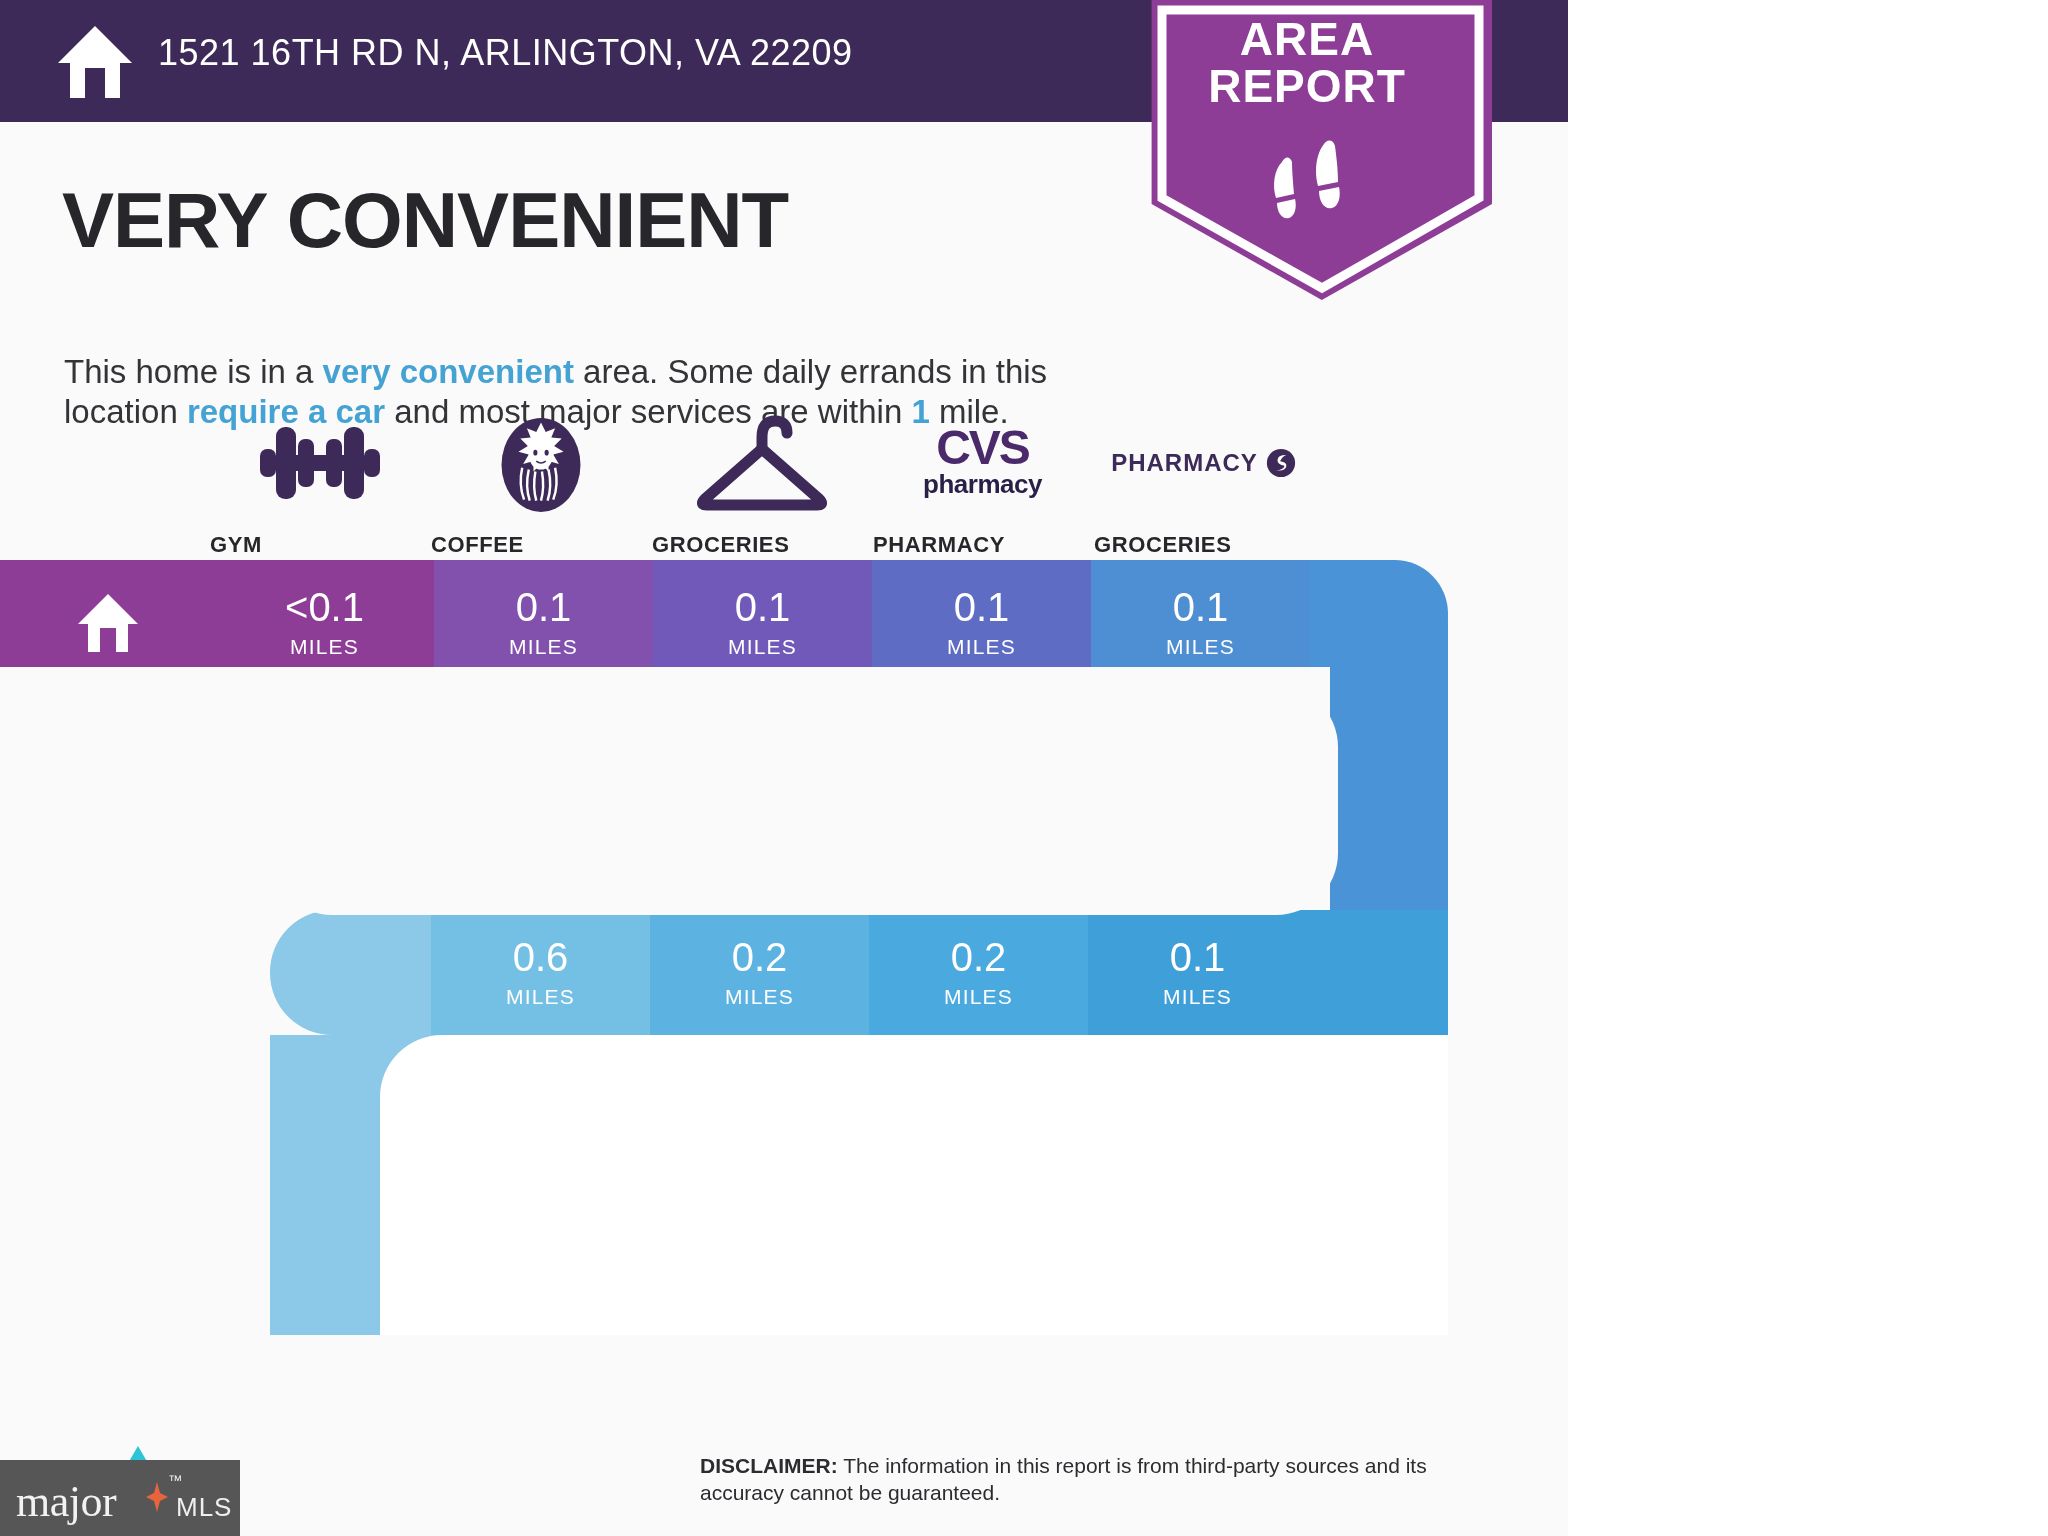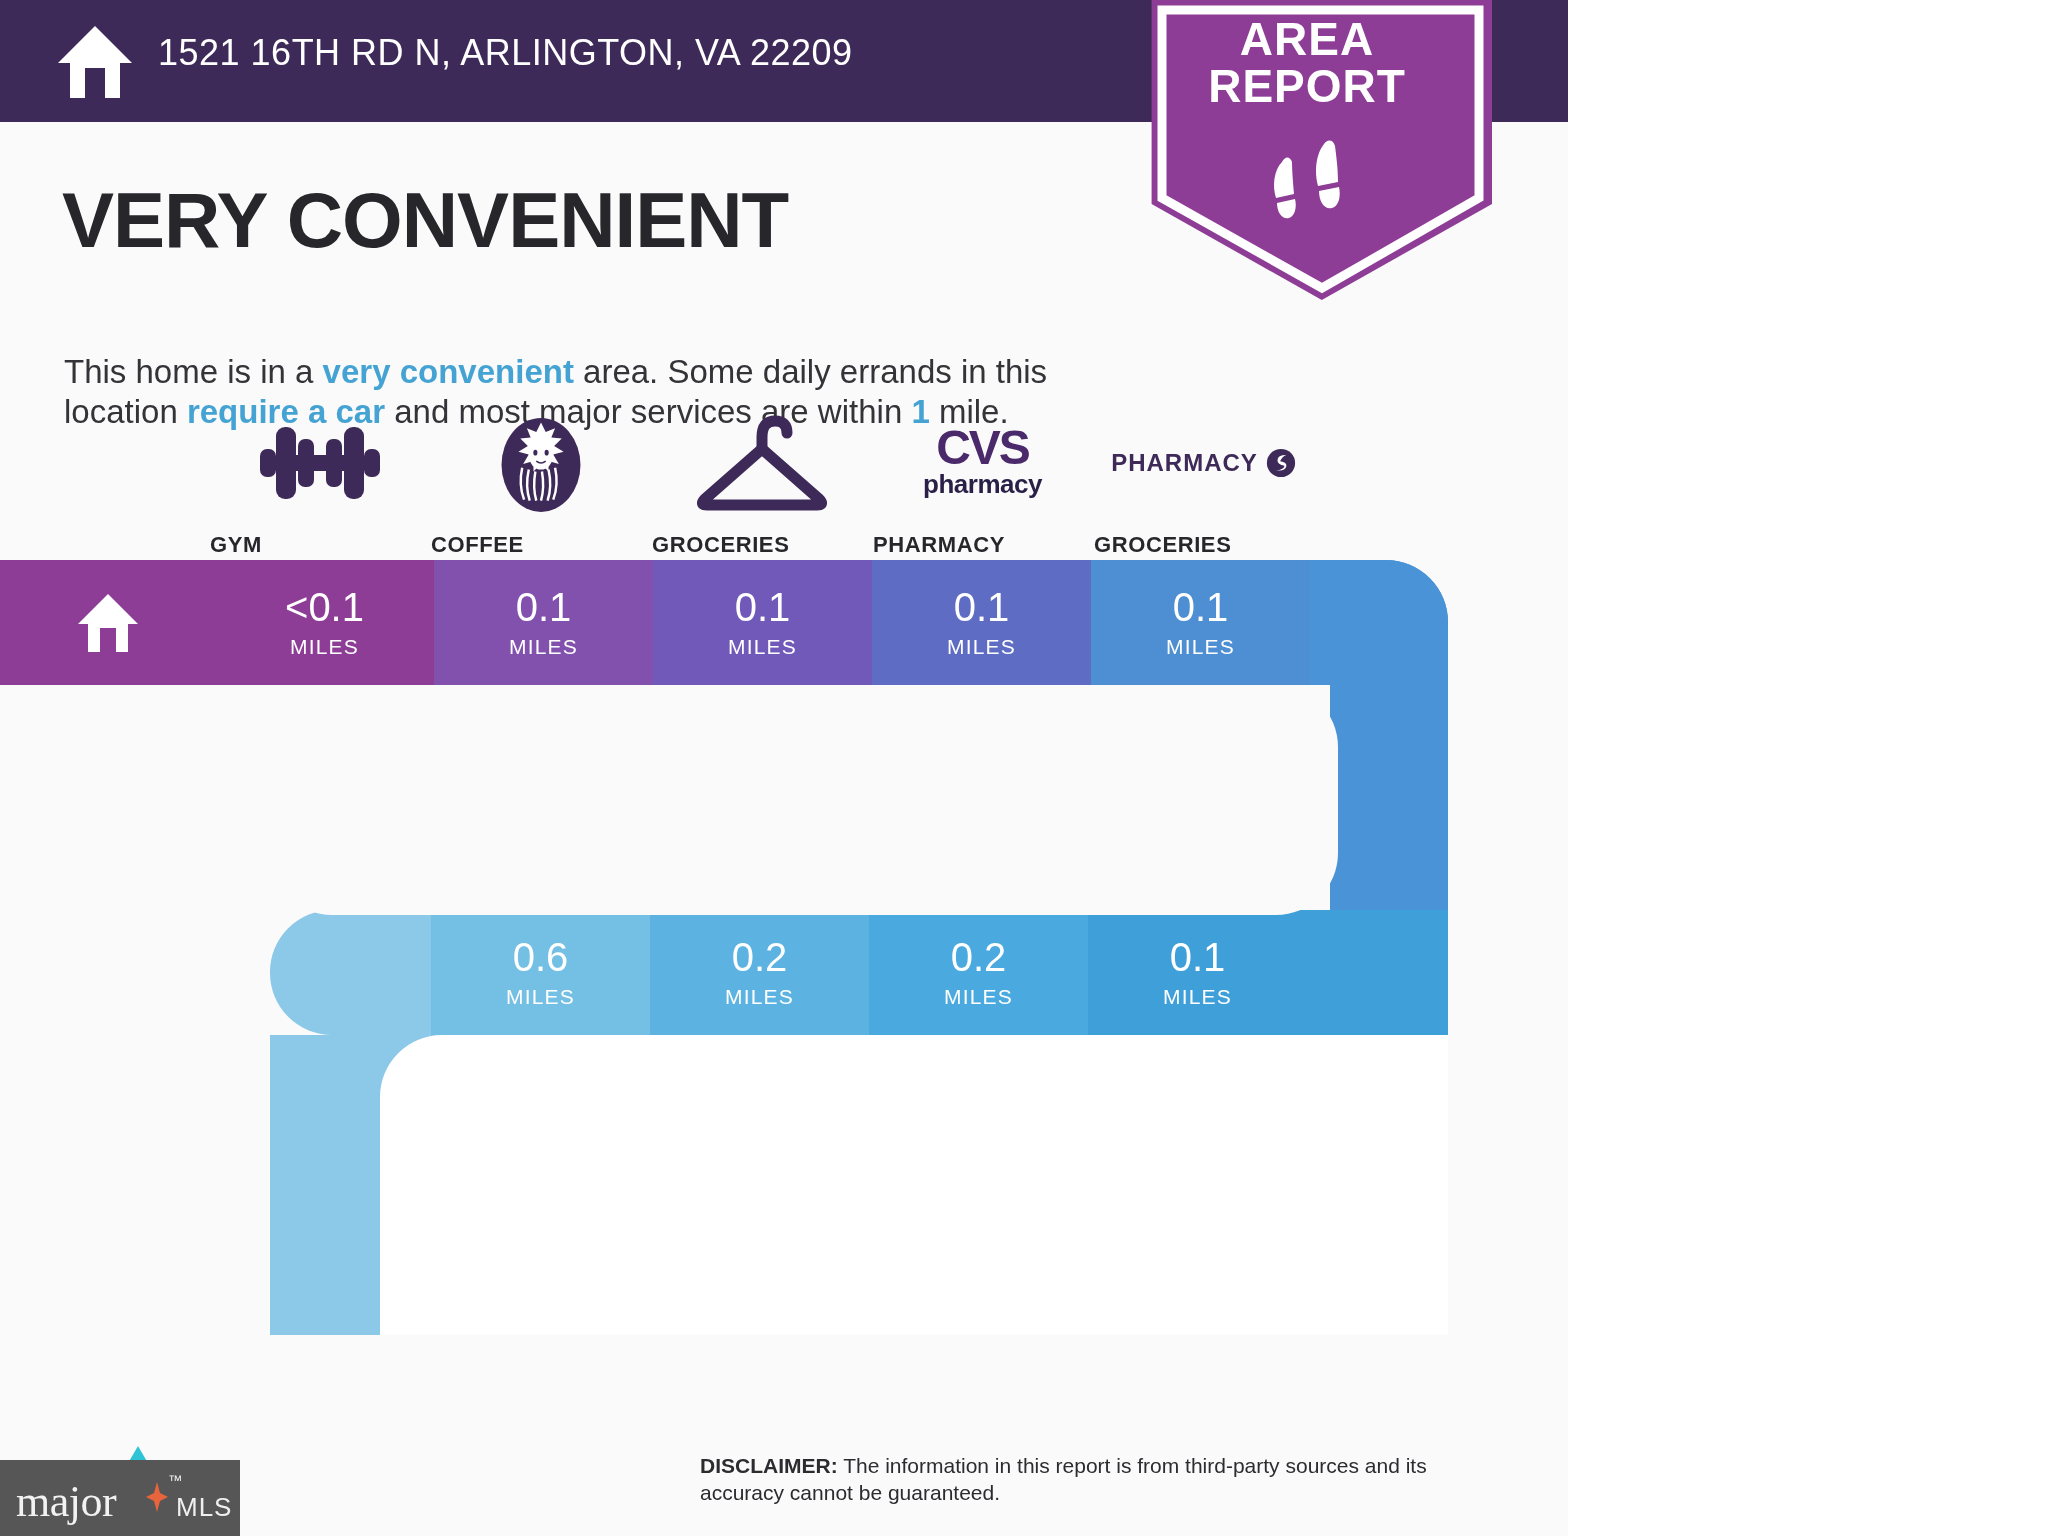--- a/index.html
+++ b/index.html
@@ -64,21 +64,21 @@
   .cat .art{height:110px;display:flex;align-items:center;justify-content:center;}
   .cat .lbl{
     margin-top:14px;font-size:22px;font-weight:700;color:#27262b;letter-spacing:.6px;
   }
   .row1-cats{position:absolute;left:210px;top:408px;width:1200px;height:160px;}
   .row2-cats{position:absolute;left:430px;top:740px;width:980px;height:170px;}
   .row2-cats .cat .art{height:110px;}
 
   
   .ribbon1{
-    position:absolute;left:0;top:560px;width:1448px;height:125px;
+    position:absolute;left:0;top:560px;width:1448px;height:107px;
     border-top-right-radius:62px;border-bottom-right-radius:62px;
     overflow:hidden;display:flex;z-index:2;
   }
   .ribbon1 .seg{height:125px;display:flex;flex-direction:column;align-items:center;justify-content:center;color:#fff;}
   .ribbon2{
     position:absolute;left:270px;top:910px;width:1178px;height:125px;
     border-top-left-radius:62px;border-bottom-left-radius:62px;
     overflow:hidden;display:flex;z-index:2;text-align:right;
   }
   .ribbon2 .seg{height:125px;display:flex;flex-direction:column;align-items:center;justify-content:center;color:#fff;}

